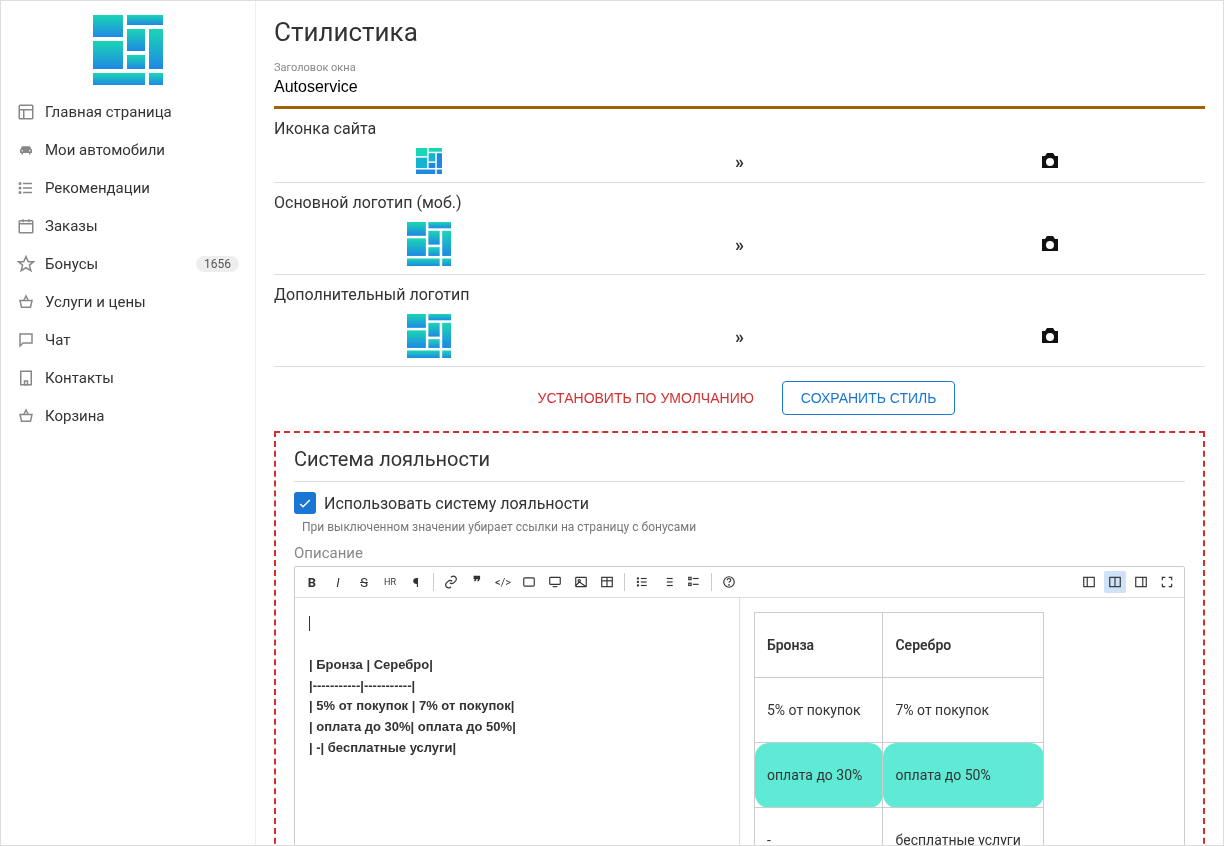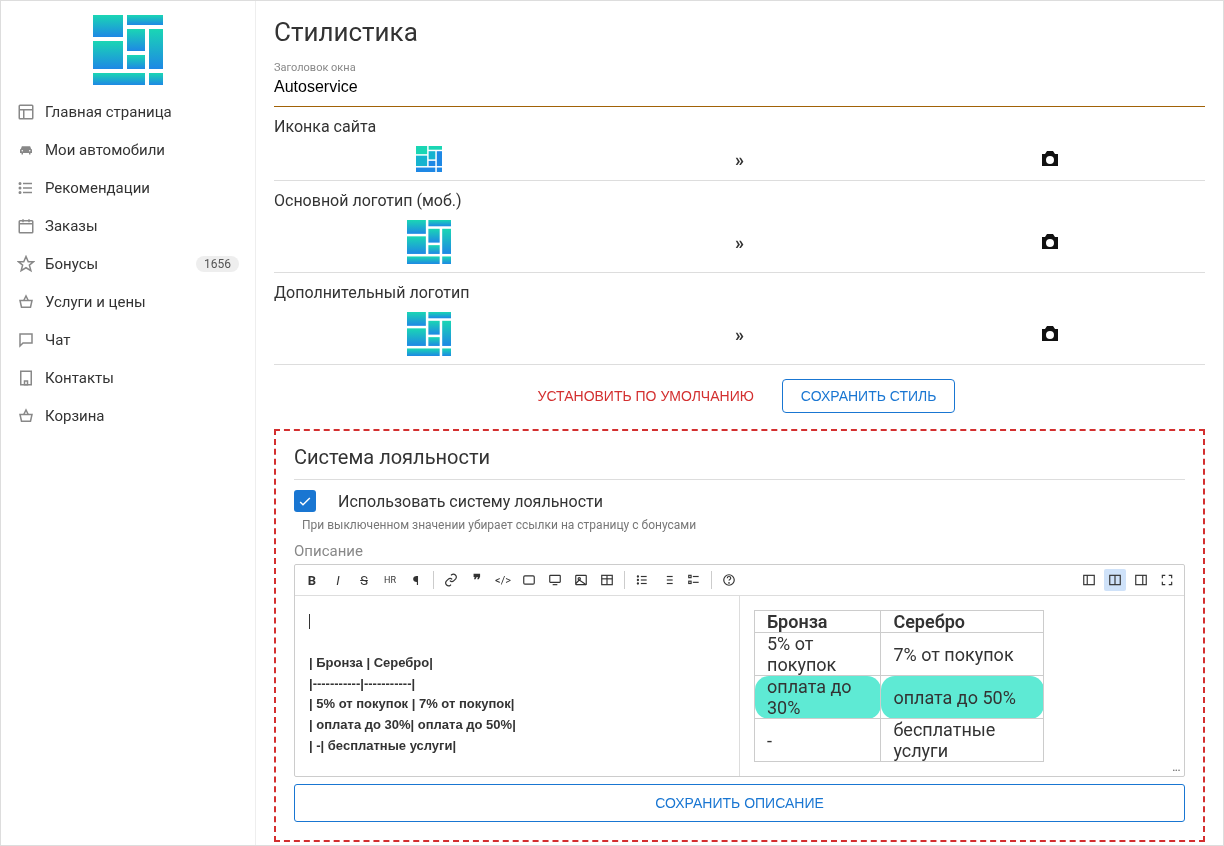--- a/index.html
+++ b/index.html
@@ -6,54 +6,54 @@
   body { font-family: -apple-system, "Segoe UI", Roboto, sans-serif; font-size: 14px; color: #333; background: #fff; }
   .app { display: flex; width: 1224px; height: 846px; border: 1px solid #ddd; }
   .sidebar { width: 255px; border-right: 1px solid #eee; background: #fff; }
   .logo-wrap { display:flex; justify-content:center; padding: 14px 0 8px; }
   .logo { width: 70px; height: 70px; }
   .nav-item { display:flex; align-items:center; padding: 10px 16px; font-size: 15px; color: #333; cursor:pointer; }
   .nav-item .icon { width: 18px; height: 18px; margin-right: 10px; color: #888; display:flex; align-items:center; justify-content:center; }
   .nav-item .badge { margin-left:auto; background:#eee; color:#555; border-radius:10px; padding:1px 8px; font-size:12px; }
   .main { flex:1; padding: 12px 18px 0 18px; overflow:auto; position:relative; }
   h2.section-title { font-size: 26px; font-weight: 400; margin: 4px 0 10px 0; }
-  .field-row { border-bottom: 1px solid #a16207; padding: 4px 0 6px; }
+  .field-row { border-bottom: 3px solid #a16207; padding: 4px 0 6px; }
   .field-label-sm { font-size: 11px; color:#888; }
   .field-input { width:100%; border:none; font-size:16px; padding:4px 0; outline:none; }
   .img-row-label { font-size: 16px; margin: 10px 0 4px; }
   .img-row { display:flex; align-items:center; justify-content:space-between; border-bottom:1px solid #ddd; padding: 6px 0 8px; }
   .img-row .thumb { flex:1; display:flex; justify-content:center; }
   .img-row .arrow { flex:1; display:flex; justify-content:center; font-size:18px; font-weight:bold; }
   .img-row .cam { flex:1; display:flex; justify-content:center; }
   .btn-row { display:flex; justify-content:center; gap:14px; padding: 14px 0 10px; }
   .btn-text-danger { color:#d32f2f; background:none; border:none; font-size:14px; padding:8px 14px; cursor:pointer; text-transform:uppercase; }
   .btn-outline-primary { color:#1976d2; background:none; border:1px solid #1976d2; border-radius:4px; font-size:14px; padding:8px 18px; cursor:pointer; text-transform:uppercase; }
   .loyalty-box { border: 2px dashed #d32f2f; padding: 14px 18px 18px; margin-top: 6px; margin-bottom: 10px; }
   .loyalty-box h2 { font-size: 20px; font-weight:400; margin-bottom: 10px; }
   .loyalty-divider { border-top:1px solid #ddd; margin: 6px 0 10px; }
-  .chk-row { display:flex; align-items:center; gap:22px; margin: 6px 0; }
+  .chk-row { display:flex; align-items:center; gap:8px; margin: 6px 0; }
   .chk { width:22px; height:22px; background:#1976d2; border-radius:3px; display:flex; align-items:center; justify-content:center; }
   .chk svg { width:16px; height:16px; fill:#fff; }
   .chk-label { font-size:16px; }
   .chk-hint { font-size:12px; color:#777; margin: 6px 8px 10px; }
   .desc-label { font-size:15px; color:#888; margin-bottom:4px; }
   .editor { border:1px solid #ccc; border-radius:2px; }
   .toolbar { display:flex; align-items:center; padding:4px 6px; border-bottom:1px solid #ddd; gap:4px; flex-wrap:wrap; }
   .toolbar .tb { width:22px; height:22px; display:flex; align-items:center; justify-content:center; font-size:13px; color:#333; cursor:pointer; border-radius:2px; }
   .toolbar .tb.active { background:#cfe2f9; }
   .toolbar .sep { width:1px; height:18px; background:#ccc; margin:0 2px; }
   .toolbar .spacer { flex:1; }
   .editor-body { display:flex; min-height:170px; position:relative; }
   .editor-left { flex:1; padding:14px; border-right:1px solid #ddd; font-family: Arial, sans-serif; font-size:13px; line-height:1.45; }
   .editor-left .cursor { border-left:1px solid #333; height:15px; display:inline-block; vertical-align:middle; }
   .editor-left p { margin: 2px 0; }
   .editor-left .md { font-weight:bold; }
   .editor-right { flex:1; padding:14px; }
   table.preview { border-collapse:collapse; width: 290px; }
-  table.preview th, table.preview td { border:1px solid #ccc; padding:0 12px; text-align:left; font-size:18px; }
+  table.preview th, table.preview td { border:1px solid #ccc; padding:24px 12px; text-align:left; font-size:14px; }
   table.preview th { font-weight:600; background:#fff; }
   table.preview tr.alt td { background:#5eead4;border-radius:14px; }
   .dots-handle { position:absolute; right:4px; bottom:2px; font-size:14px; color:#777; letter-spacing:-1px; }
   .btn-save-desc { width:100%; margin-top:7px; border:1px solid #1976d2; color:#1976d2; background:#fff; padding:10px; font-size:14px; border-radius:3px; cursor:pointer; text-transform:uppercase; }
   .sm-logo { width:26px; height:26px; }
   .md-logo { width:44px; height:44px; }
   svg.cam-icon { width:24px; height:24px; fill:#111; }
 </style>
 </head>
 <body>

